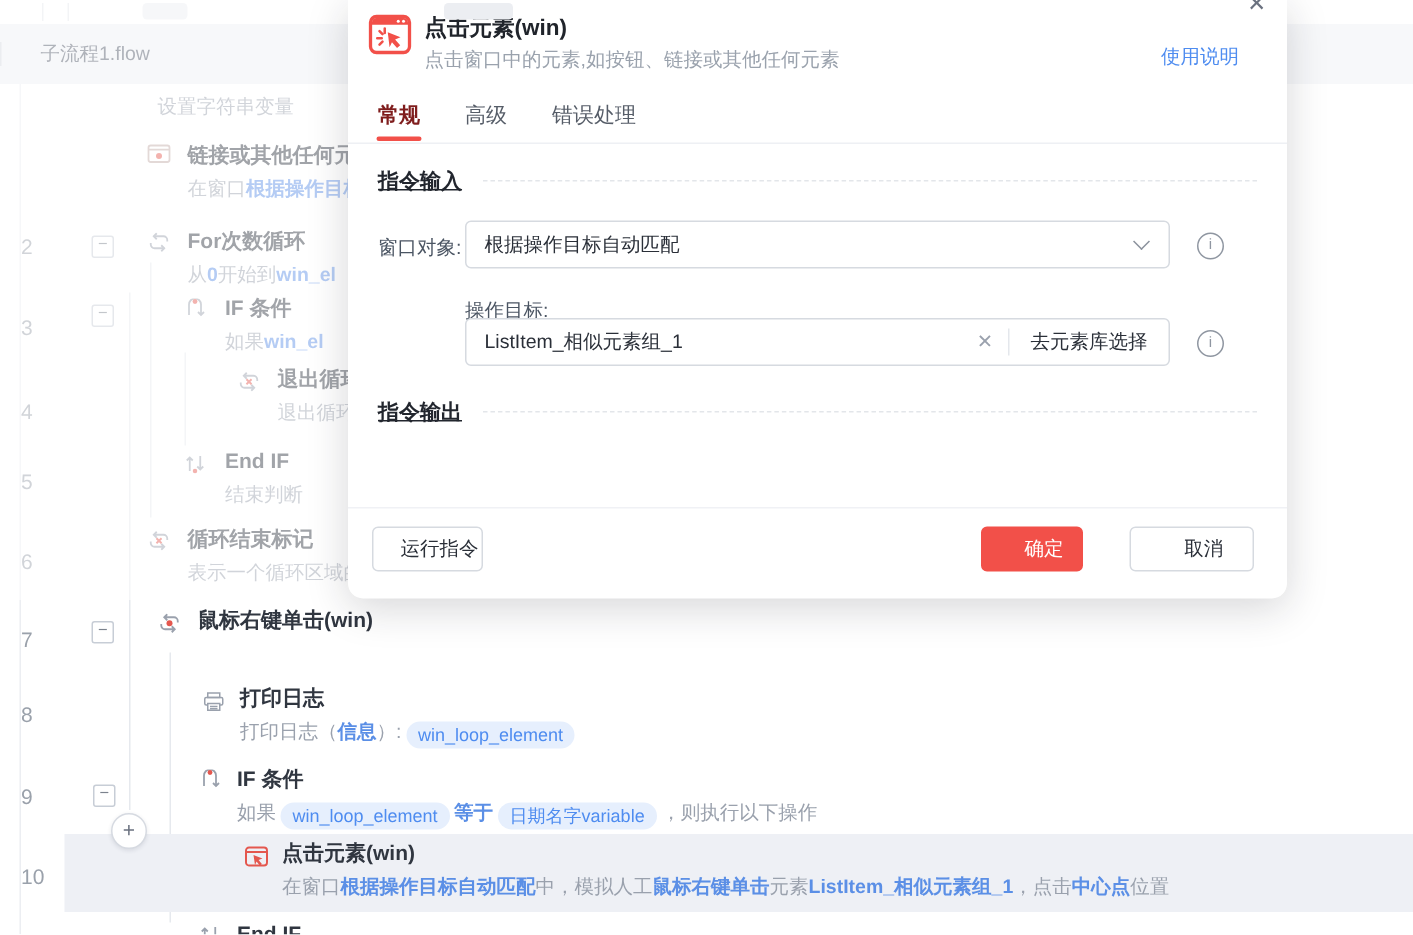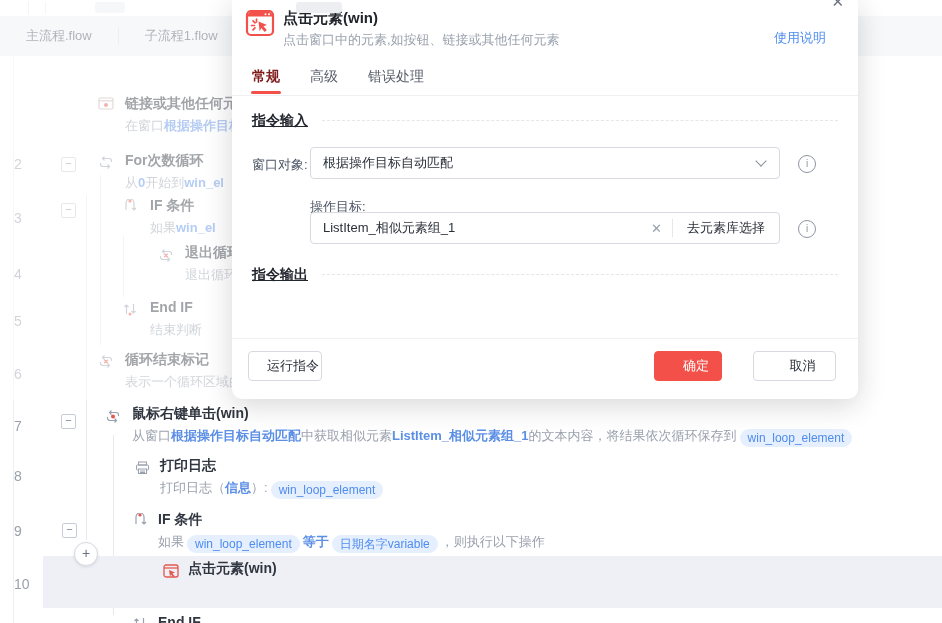--- a/index.html
+++ b/index.html
@@ -71,23 +71,20 @@
 <div id="app">
 
   <div id="toolbar">
     <div class="tb-line" style="left:28px"></div>
     <div class="tb-line" style="left:45px"></div>
     <div class="tb-frag" style="left:95px;top:2px;width:30px;height:11px"></div>
     <div class="tb-frag" style="left:296px;top:2px;width:46px;height:11px;z-index:70"></div>
   </div>
 
   <div id="tabbar">
-    <div class="ftab">
-        <span>主流程.flow</span>
-      </div>
     <div class="tab-sep"></div>
     <div class="ftab">
         <span>子流程1.flow</span>
       </div>
   </div>
 
   <div id="canvas">
     <div class="gutter-line"></div>
 
     <div class="guide" style="left:86px;top:139px;height:345px"></div>
@@ -110,20 +107,21 @@
 
     <div class="colbox" style="left:61px;top:101px"><span>−</span></div>
     <div class="colbox" style="left:61px;top:147px"><span>−</span></div>
     <div class="colbox" style="left:61px;top:358px"><span>−</span></div>
     <div class="colbox" style="left:62px;top:467px"><span>−</span></div>
 
     <div id="row11-band"></div>
 
     <div id="plus-btn"><span>+</span></div>
 
+    <div class="step-sub" style="left:105px;top:6px"><span>设置字符串变量</span><span class="pill" style="width:26px"></span></div>
 
     <div class="ric" style="left:98px;top:40px">
       <svg width="16" height="13" viewBox="0 0 16 13">
           <rect x="1" y="1" width="14" height="11" rx="1.5" stroke="#c2aaa7" fill="none" stroke-width="1.2"></rect>
           <path d="M1 3.8 h14" stroke="#c2aaa7" stroke-width="1.2"></path>
           <circle cx="8" cy="8" r="2" fill="#e4574e"></circle>
         </svg>
     </div>
     <div class="step-title" style="left:125px;top:39px">链接或其他任何元素</div>
     <div class="step-sub" style="left:125px;top:61px"><span>在窗口</span><span class="b">根据操作目标自动匹配</span></div>
@@ -174,21 +172,20 @@
     <div class="step-title" style="left:125px;top:295px">循环结束标记</div>
     <div class="step-sub" style="left:125px;top:317px"><span>表示一个循环区域的结束</span></div>
 
     <div class="ric" style="left:105px;top:353px">
       <svg width="16" height="13" viewBox="0 0 16 13">
           <path d="M4.5 2.5 H11 a2.5 2.5 0 0 1 2.5 2.5 v1 M11.5 10.5 H5 a2.5 2.5 0 0 1 -2.5 -2.5 v-1 M6.5 .5 L4.5 2.5 L6.5 4.5 M9.5 8.5 L11.5 10.5 L9.5 12.5" fill="none" stroke="#9aa1ad" stroke-width="1.2"></path>
           <circle cx="8" cy="6.5" r="2" fill="#e4574e"></circle>
         </svg>
     </div>
     <div class="step-title" style="left:132px;top:349px">鼠标右键单击(win)</div>
-    <div class="step-sub" style="left:132px;top:371px"><span>从窗口</span><span class="b">根据操作目标自动匹配</span><span>中获取相似元素</span><span class="b">ListItem_相似元素组_1</span><span>的文本内容，将结果依次循环保存到</span><span class="pill">win_loop_element</span></div>
 
     <div class="ric" style="left:135px;top:405px">
       <svg width="15" height="14" viewBox="0 0 15 14">
           <rect x="3.5" y="1" width="8" height="3" stroke="#9aa1ad" fill="none"></rect>
           <rect x="1.5" y="4" width="12" height="5" rx="1" stroke="#9aa1ad" fill="none"></rect>
           <rect x="3.5" y="8" width="8" height="4.5" stroke="#9aa1ad" fill="#fff"></rect>
           <path d="M5 10 h5 M5 11.5 h5" stroke="#9aa1ad"></path>
         </svg>
     </div>
     <div class="step-title" style="left:160px;top:401px">打印日志</div>
@@ -204,20 +201,21 @@
     <div class="step-sub" style="left:158px;top:477px"><span>如果</span><span class="pill">win_loop_element</span><span class="b">等于</span><span class="pill">日期名字variable</span><span>，则执行以下操作</span></div>
 
     <div class="ric" style="left:163px;top:508px">
       <svg width="16" height="14" viewBox="0 0 16 14">
           <rect x="1" y="1" width="14" height="12" rx="2" stroke="#e4574e" fill="none" stroke-width="1.3"></rect>
           <path d="M1 4 h14" stroke="#e4574e" stroke-width="1.3"></path>
           <path d="M6 6 l6 2.4 -2.6 1 2.2 2.6 -1.4 1 -2.2-2.6 -1 2.4z" fill="#e4574e"></path>
         </svg>
     </div>
     <div class="step-title" style="left:188px;top:504px">点击元素(win)</div>
+    <div class="step-sub" style="left:188px;top:526px"><span>在窗口</span><span class="b">根据操作目标自动匹配</span><span>中，模拟人工</span><span class="b">鼠标右键单击</span><span>元素</span><span class="b">ListItem_相似元素组_1</span><span>，点击</span><span class="b">中心点</span><span>位置</span></div>
 
     <div class="ric" style="left:133px;top:560px">
       <svg width="14" height="14" viewBox="0 0 14 14">
           <path d="M3.5 12 V3 m-2 2 l2 -2 l2 2 M10.5 2 V11 m-2 -2 l2 2 l2 -2" stroke="#9aa1ad" fill="none" stroke-width="1.2"></path>
           <circle cx="7" cy="12" r="1.5" fill="#e4574e"></circle>
         </svg>
     </div>
     <div class="step-title" style="left:158px;top:558px">End IF</div>
   </div>
 

